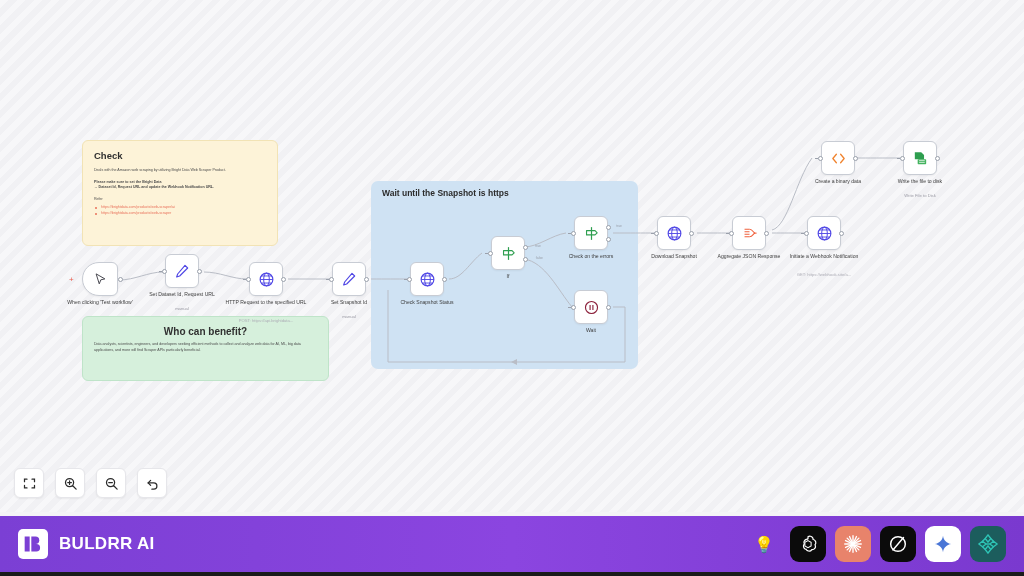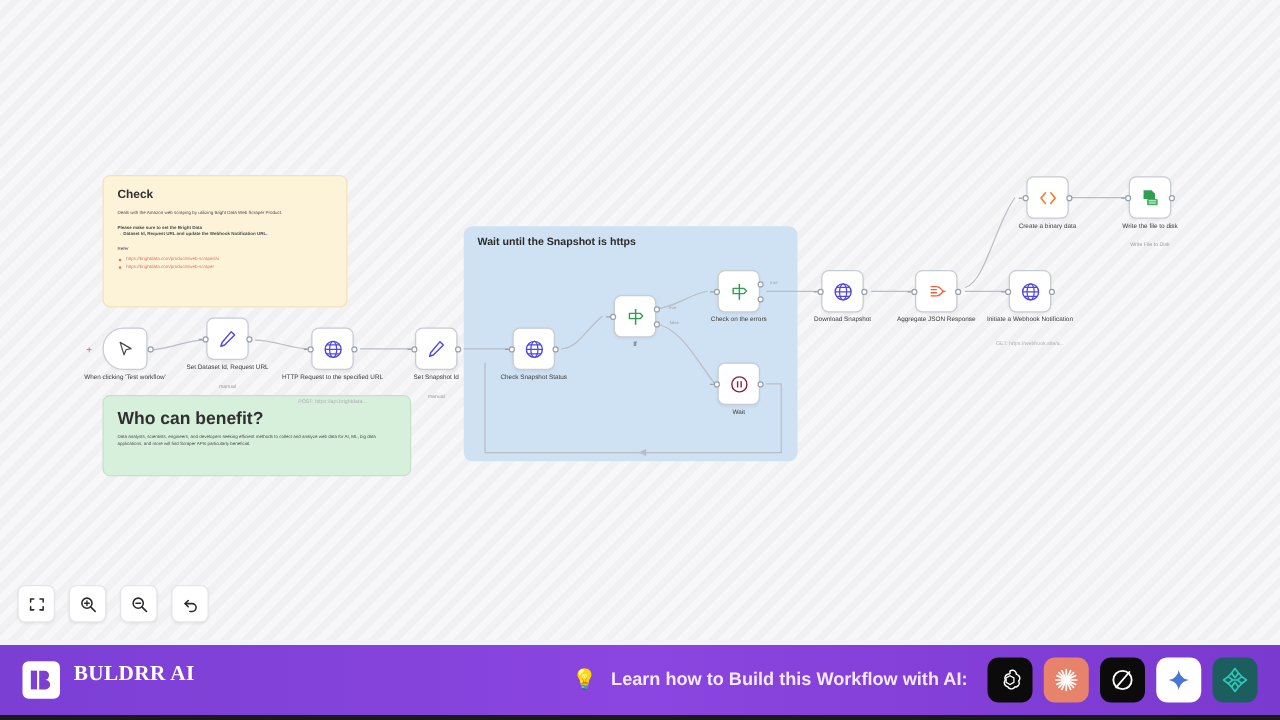--- a/index.html
+++ b/index.html
@@ -28,21 +28,21 @@
   }
   .note-yellow {
     left: 82px; top: 140px; width: 196px; height: 106px;
     background: #fdf3d8; border: 1px solid #f2e3b5;
   }
   .note-green {
     left: 82px; top: 316px; width: 247px; height: 65px;
     background: #d6f0dc; border: 1px solid #bfe4c9;
   }
   .note-title { font-size: 9.5px; font-weight: bold; color: #303030; margin-bottom: 7px; }
-  .note-green .note-title { font-size: 14px; margin-bottom: 5px; }
+  .note-green .note-title { font-size: 10px; margin-bottom: 5px; text-align: center; }
   .note-body { font-size: 3.6px; color: #4a4a4a; line-height: 1.55; }
   .note-strong { font-weight: bold; display: block; margin-top: 6px; }
   .note-refer { margin-top: 6px; }
   .note-links { list-style: none; margin-top: 2px; }
   .note-links li { position: relative; padding-left: 7px; line-height: 1.7; }
   .note-links li::before {
     content: ""; position: absolute; left: 1px; top: 2.6px;
     width: 2px; height: 2px; border-radius: 50%; background: #e8705a;
   }
   .note-link { color: #e8705a; font-size: 3.6px; }
@@ -110,21 +110,21 @@
     border: 1px solid #e6e6ea; display: flex; align-items: center; justify-content: center;
     box-shadow: 0 1px 2px rgba(0,0,0,.06); cursor: pointer;
   }
 
   
   .footer {
     position: absolute; left: 0; top: 516px; width: 1024px; height: 56px;
     background: linear-gradient(90deg, #7b3fd4 0%, #8b45e0 50%, #7a39cf 100%);
     display: flex; align-items: center; padding: 0 18px;
   }
-  .brand { display: flex; align-items: flex-start; gap: 11px; font-family: Liberation Serif, serif; }
+  .brand { display: flex; align-items: center; gap: 11px; }
   .brand-mark {
     width: 30px; height: 30px; border-radius: 5px; background: #ffffff;
     display: flex; align-items: center; justify-content: center;
   }
   .brand-name { color: #ffffff; font-size: 17px; font-weight: bold; letter-spacing: .3px; }
   .footer-cta {
     margin-left: auto; display: flex; align-items: center; gap: 11px;
   }
   .cta-text { color: #f2e9ff; font-size: 14.5px; font-weight: bold; }
   .bulb { font-size: 16px; }
@@ -412,21 +412,20 @@
           <rect x="2" y="3" width="6" height="18" fill="#7b3fd4"></rect>
           <path d="M10 3 H15 A4.5 4.5 0 0 1 15 12 H10 Z" fill="#7b3fd4"></path>
           <path d="M10 12 H16 A4.5 4.5 0 0 1 16 21 H10 Z" fill="#7b3fd4"></path>
         </svg>
       </div>
       <span class="brand-name">BULDRR AI</span>
     </div>
 
     <div class="footer-cta">
       <span class="bulb">💡</span>
-      <span class="cta-text">Learn how to Build this Workflow with AI:</span>
       <div class="ai-icons">
 
         <div class="ai-icon ai-openai">
           <svg width="22" height="22" viewBox="0 0 24 24">
             <path d="M12 4.2c1.6-1.2 3.9-.8 5 .9.4.6.6 1.3.6 2 1.9.3 3.2 2.1 2.9 4-.1.7-.4 1.3-.9 1.8.9 1.7.3 3.9-1.4 4.8-.6.3-1.3.5-2 .4-1 1.6-3.2 2.1-4.9 1.1-.6-.3-1-.8-1.3-1.4-1.9-.3-3.2-2.1-2.9-4 .1-.7.4-1.3.9-1.8-.9-1.7-.3-3.9 1.4-4.8.6-.3 1.3-.5 2-.4.1-.2.3-.4.6-.6z" fill="none" stroke="#ffffff" stroke-width="1.3"></path>
             <path d="M12 8.3 L15.4 10.2 V14 L12 15.9 L8.6 14 V10.2 Z" fill="none" stroke="#ffffff" stroke-width="1.1"></path>
           </svg>
         </div>
 
         <div class="ai-icon ai-claude">

